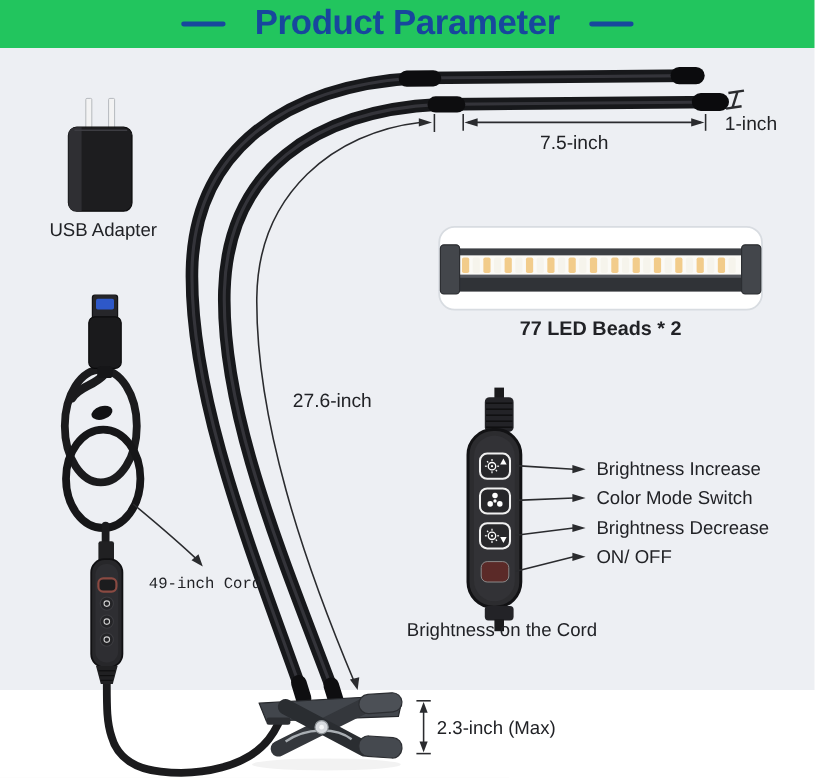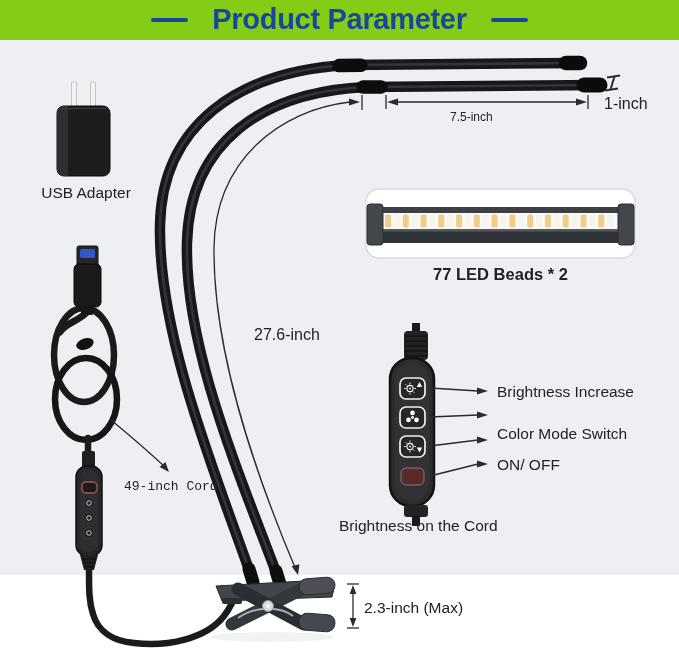--- a/index.html
+++ b/index.html
@@ -5,21 +5,21 @@
   html,body{margin:0;padding:0;background:#fff;}
   .stage{
     position:relative;width:679px;height:648px;overflow:hidden;
     background:#ffffff;
     font-family:"Liberation Sans","DejaVu Sans",sans-serif;
   }
   .bg-band{position:absolute;left:0;top:40px;width:679px;height:535px;background:#edeff3;}
   .bg-floor{position:absolute;left:0;top:575px;width:679px;height:73px;background:#ffffff;}
   .title-row{
     position:absolute;left:0;top:0;width:679px;height:40px;
-    display:flex;align-items:center;justify-content:center;gap:24px;background:#84cc16;
+    display:flex;align-items:center;justify-content:center;gap:24px;background:#22c55e;
   }
   .title-dash{width:37px;height:4px;border-radius:2px;background:#17479d;}
   .page-title{
     color:#17479d;font-size:29px;font-weight:700;letter-spacing:-0.3px;line-height:1;
     transform:translateY(-1px);
   }
   .label{
     position:absolute;color:#212226;font-size:15.5px;line-height:1.2;white-space:nowrap;
   }
   .label.bold{font-weight:700;}
@@ -248,26 +248,27 @@
       <polygon points="169,472 165.4,461.9 159.6,466.9"></polygon>
       <polygon points="488,391 477,387.6 477,394.4"></polygon>
       <polygon points="488,415 477,411.6 477,418.4"></polygon>
       <polygon points="488,440 477,436.6 477,443.4"></polygon>
       <polygon points="488,464 477,460.6 477,467.4"></polygon>
     </g>
   </svg>
 
   <div class="label center" style="left:26px;top:184px;width:120px;">USB Adapter</div>
 
-  <div class="label" style="left:450px;top:110px;font-size:12px;">7.5-inch</div>
+  <div class="label" style="left:450px;top:110px;font-size:16px;">7.5-inch</div>
   <div class="label" style="left:604px;top:94px;font-size:16px;">1-inch</div>
-  <div class="label" style="left:254px;top:325px;font-size:16px;">27.6-inch</div>
+  <div class="label" style="left:244px;top:325px;font-size:16px;">27.6-inch</div>
   <div class="label" style="left:124px;top:479px;font-size:13px;font-family:Liberation Mono, monospace;">49-inch Cord</div>
   <div class="label" style="left:364px;top:599px;">2.3-inch (Max)</div>
 
   <div class="label center bold" style="left:366px;top:265px;width:269px;font-size:16.5px;">77 LED Beads * 2</div>
 
   <div class="label" style="left:497px;top:383px;text-align:right;">Brightness Increase</div>
-  <div class="label" style="left:497px;top:425px;">Color Mode Switch</div>
+  <div class="label" style="left:497px;top:407px;">Color Mode Switch</div>
+  <div class="label" style="left:497px;top:432px;">Brightness Decrease</div>
   <div class="label" style="left:497px;top:456px;">ON/ OFF</div>
   <div class="label" style="left:339px;top:517px;">Brightness on the Cord</div>
 
 </div>
 
 </body></html>

